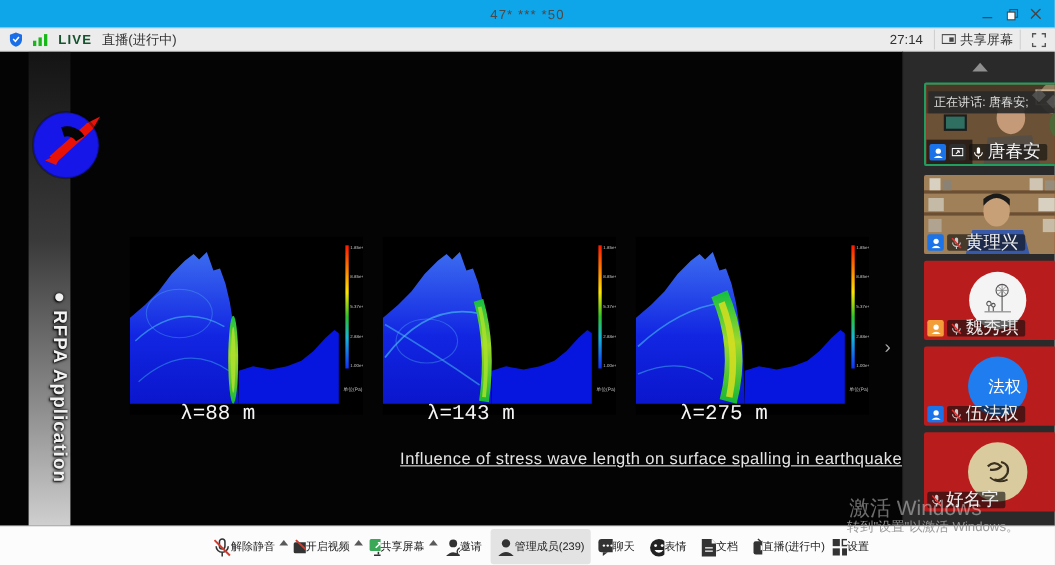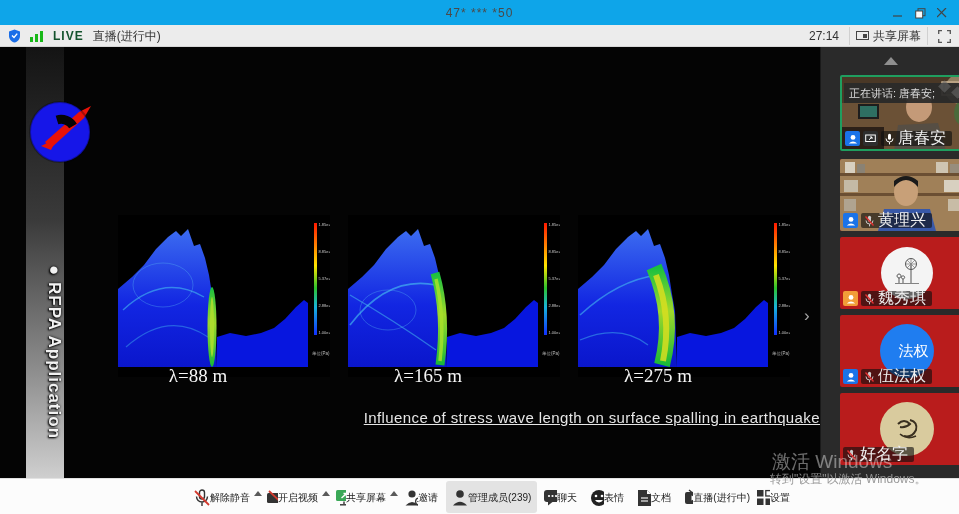--- a/index.html
+++ b/index.html
@@ -19,21 +19,21 @@
   .sb-right{position:absolute;right:8px;top:0;height:20px;display:flex;align-items:center;gap:10px;}
   .switchview{display:flex;align-items:center;gap:4px;padding:1px 6px;border-left:1px solid #d0d0d0;border-right:1px solid #d0d0d0;height:18px;}
 
   
   .main{position:absolute;left:0;top:47px;width:820px;height:431px;background:#040404;overflow:hidden;}
   .strip{position:absolute;left:26px;top:0;width:38px;height:431px;background:linear-gradient(#141414,#3a3a3a 40%,#8d8d8d 75%,#cfcfcf);}
   .vtext{position:absolute;left:64px;top:218px;width:250px;height:38px;transform:rotate(90deg);transform-origin:0 0;color:#f2f2f2;font-weight:bold;font-size:17px;letter-spacing:1px;text-shadow:1px 1px 2px #000,0 0 3px #000;white-space:nowrap;}
   .logo{position:absolute;left:27px;top:49px;}
   .panel{position:absolute;top:168px;width:212px;height:162px;}
   .panel svg{display:block;}
-  .panel-label{position:absolute;top:318px;width:150px;text-align:center;color:#f5f5f5;font-family:Liberation Serif, serif;font-size:19px;}
+  .panel-label{position:absolute;top:318px;width:150px;text-align:center;color:#f5f5f5;font-family:Liberation Mono, monospace;font-size:19px;}
   .caption{position:absolute;left:60px;width:760px;top:362px;text-align:right;color:#e6e6e6;font-size:15px;letter-spacing:.4px;text-decoration:underline;}
   .chevron{position:absolute;left:804px;top:260px;color:#a8a8a8;font-size:17px;line-height:17px;cursor:pointer;}
   .watermark1{position:absolute;left:772px;top:449px;font-size:19px;color:rgba(255,255,255,.42);z-index:60;white-space:nowrap;}
   .watermark2{position:absolute;left:770px;top:471px;font-size:12px;color:rgba(150,150,150,.95);z-index:60;white-space:nowrap;}
 
   
   .sidebar{position:absolute;left:820px;top:47px;width:139px;height:431px;background:#2a2a2a;border-left:1px solid #1a1a1a;}
   .arrow-up{position:absolute;left:63px;top:10px;width:0;height:0;border-left:7px solid transparent;border-right:7px solid transparent;border-bottom:8px solid #8f8f8f;cursor:pointer;}
   .arrow-down{position:absolute;left:63px;top:463px;width:0;height:0;border-left:7px solid transparent;border-right:7px solid transparent;border-top:8px solid #e2e2e2;cursor:pointer;}
   .tile{position:absolute;left:19px;width:133px;height:72px;background:#b91c1c;border-radius:2px;overflow:hidden;cursor:pointer;}
@@ -180,21 +180,21 @@
         <path d="M88,64 Q97,102 92,146" fill="none" stroke="#a8e02a" stroke-width="3.5" opacity=".85"></path>
         <rect x="196" y="8" width="3" height="112" fill="url(#gCbar)"></rect>
         <text x="200.5" y="11" font-size="4" fill="#c8c8c8">1.85e+007</text>
         <text x="200.5" y="38" font-size="4" fill="#c8c8c8">8.85e+006</text>
         <text x="200.5" y="65" font-size="4" fill="#c8c8c8">5.37e+006</text>
         <text x="200.5" y="92" font-size="4" fill="#c8c8c8">2.88e+006</text>
         <text x="200.5" y="119" font-size="4" fill="#c8c8c8">1.00e+005</text>
         <text x="194" y="140" font-size="4.5" fill="#bbbbbb">单位(Pa)</text>
       </svg>
     </div>
-    <div class="panel-label" style="left:353px;">λ=165 m</div>
+    <div class="panel-label" style="left:353px;">λ=143 m</div>
 
     <div class="panel" style="left:578px;">
       <svg width="212" height="162">
         <rect width="212" height="162" fill="#000"></rect>
         <path d="M0,152 L0,74 L14,62 L26,50 L38,34 L50,22 L58,16 L63,21 L70,14 L76,31 L82,29 L87,43 L91,60 L94,79 L97,96 L99,152 Z" fill="url(#gMtn)"></path>
         <path d="M2,100 Q40,65 80,60" fill="none" stroke="#49c8f0" stroke-width="1.6" opacity=".55"></path>
         <path d="M2,125 Q42,108 70,130" fill="none" stroke="#49c8f0" stroke-width="1.3" opacity=".45"></path>
         <path d="M99,152 L99,122 L112,118 L128,121 L143,118 L156,113 L167,104 L178,92 L186,85 L190,88 L190,152 Z" fill="#0716df"></path>
         <path d="M76,52 Q97,100 84,150" fill="none" stroke="url(#gBand)" stroke-width="16"></path>
         <path d="M78,60 Q94,102 85,146" fill="none" stroke="#d8de20" stroke-width="6" opacity=".85"></path>

